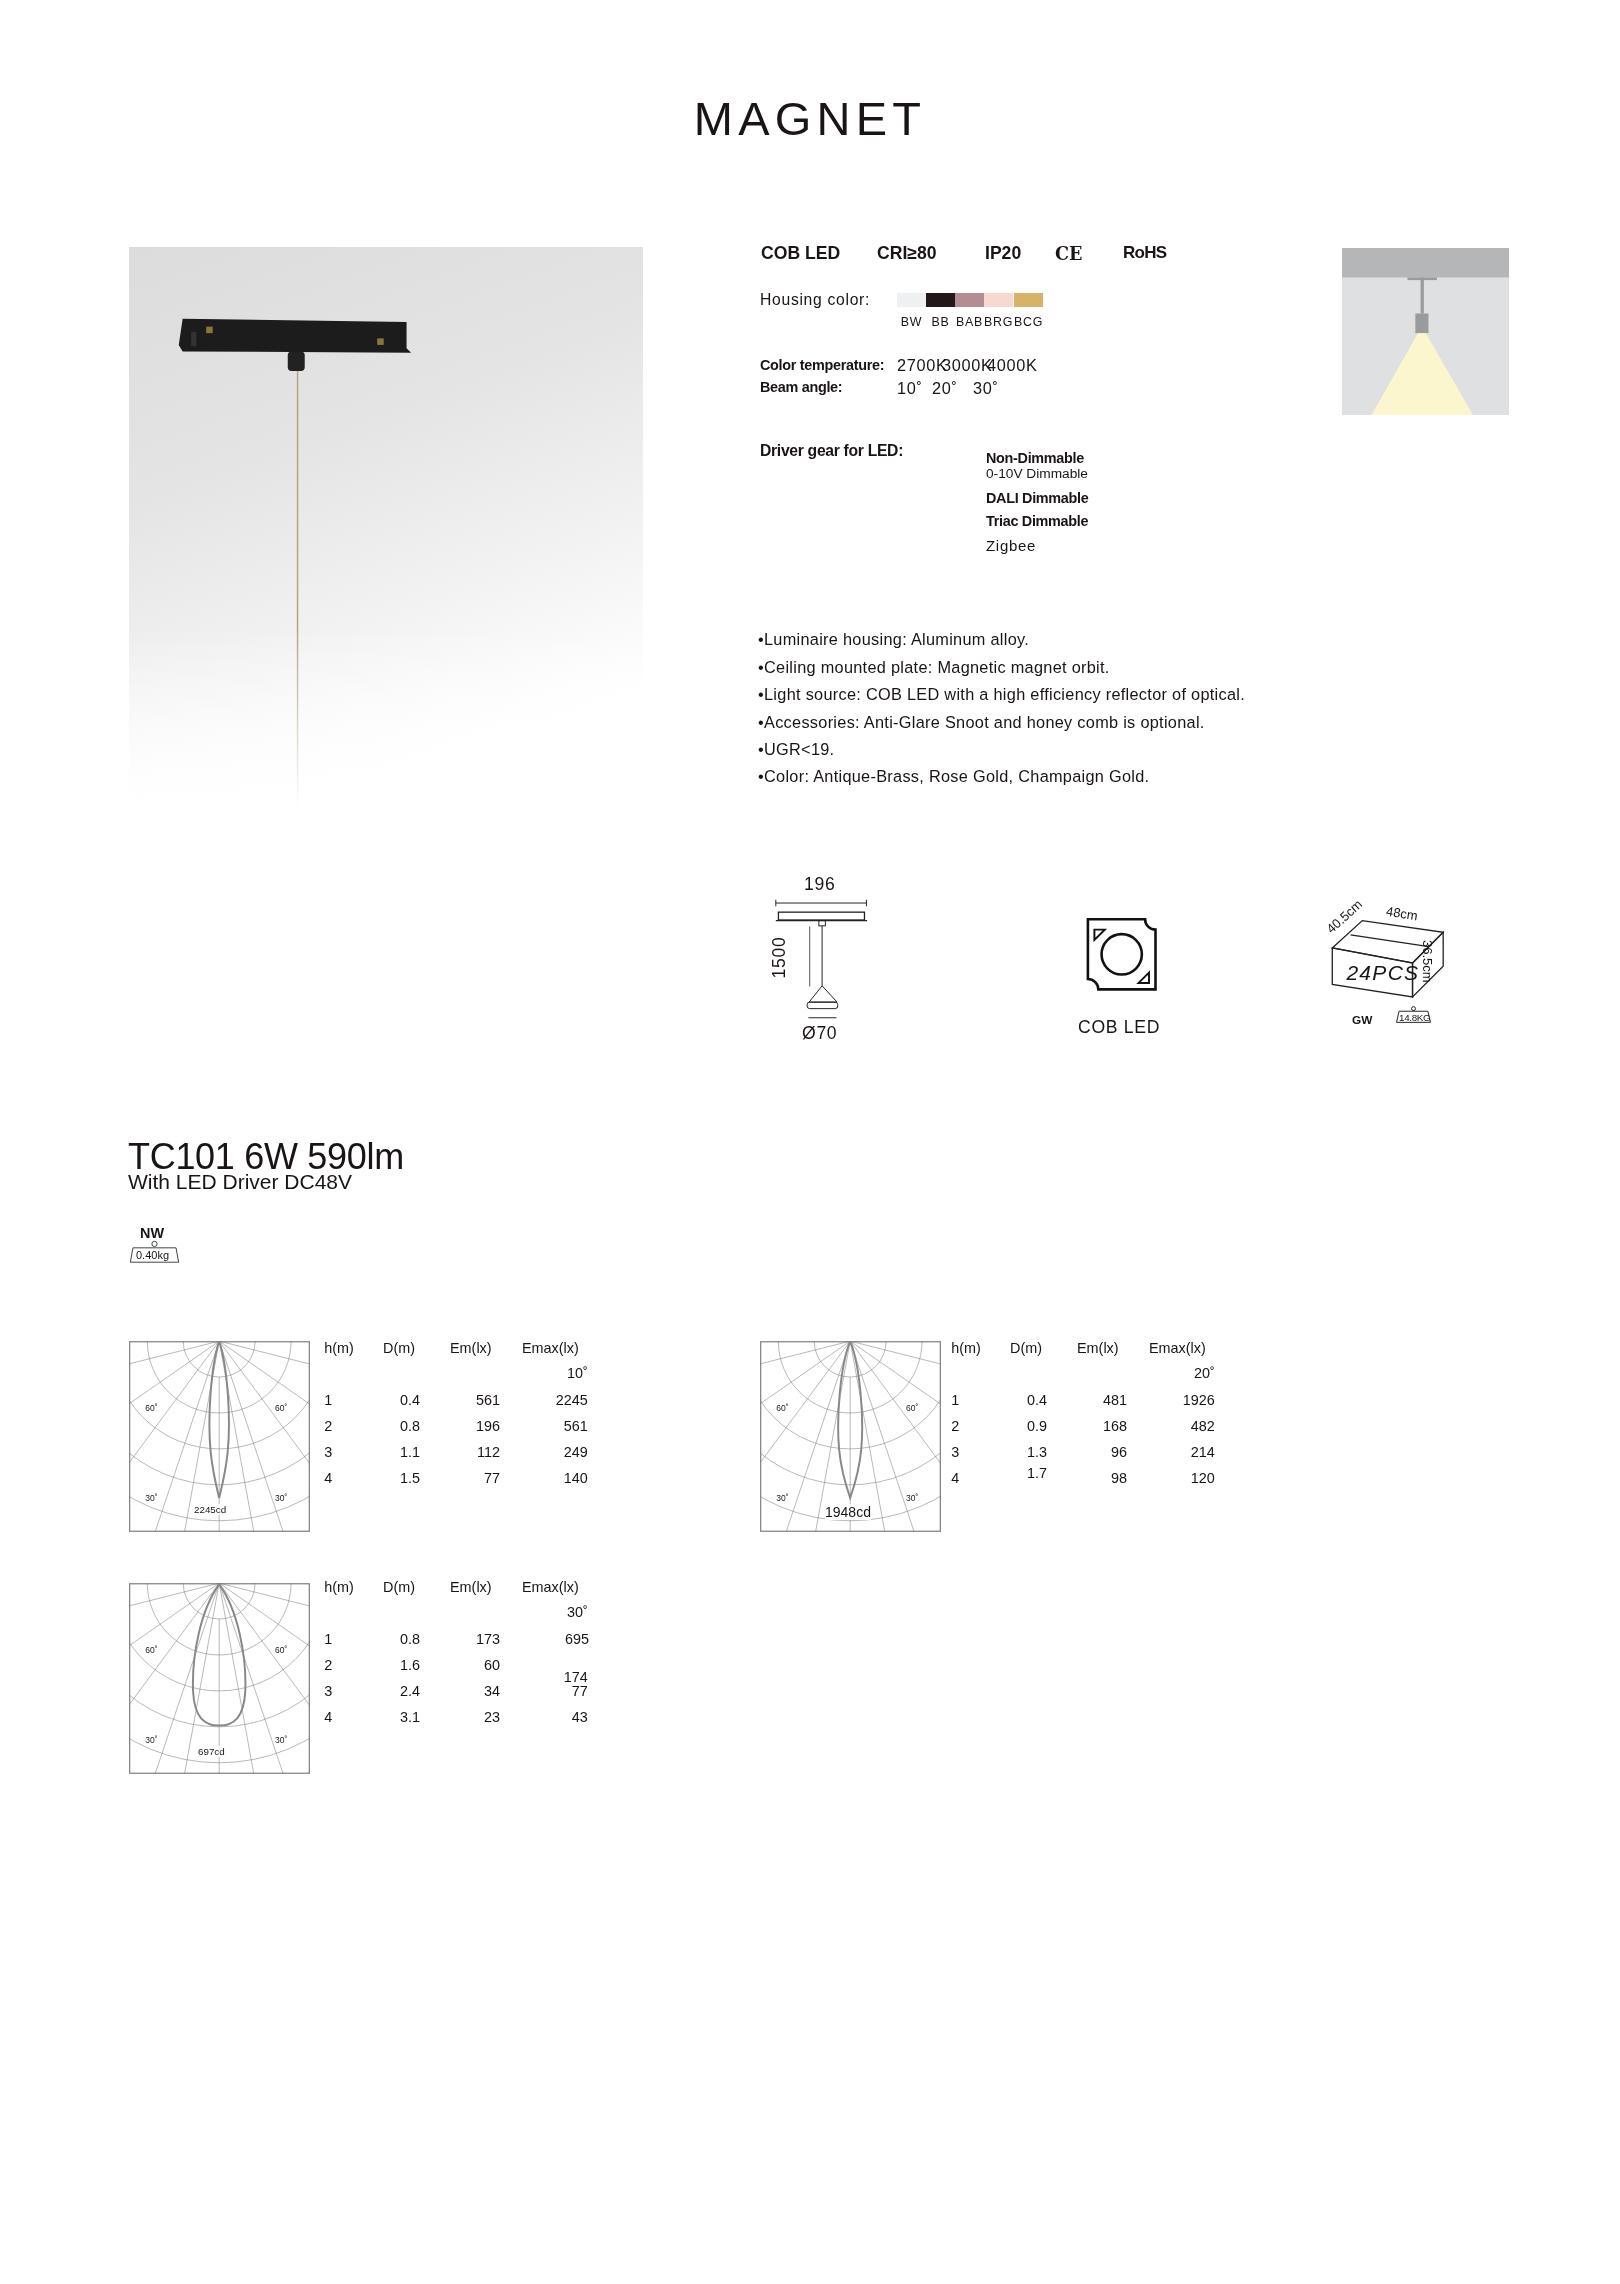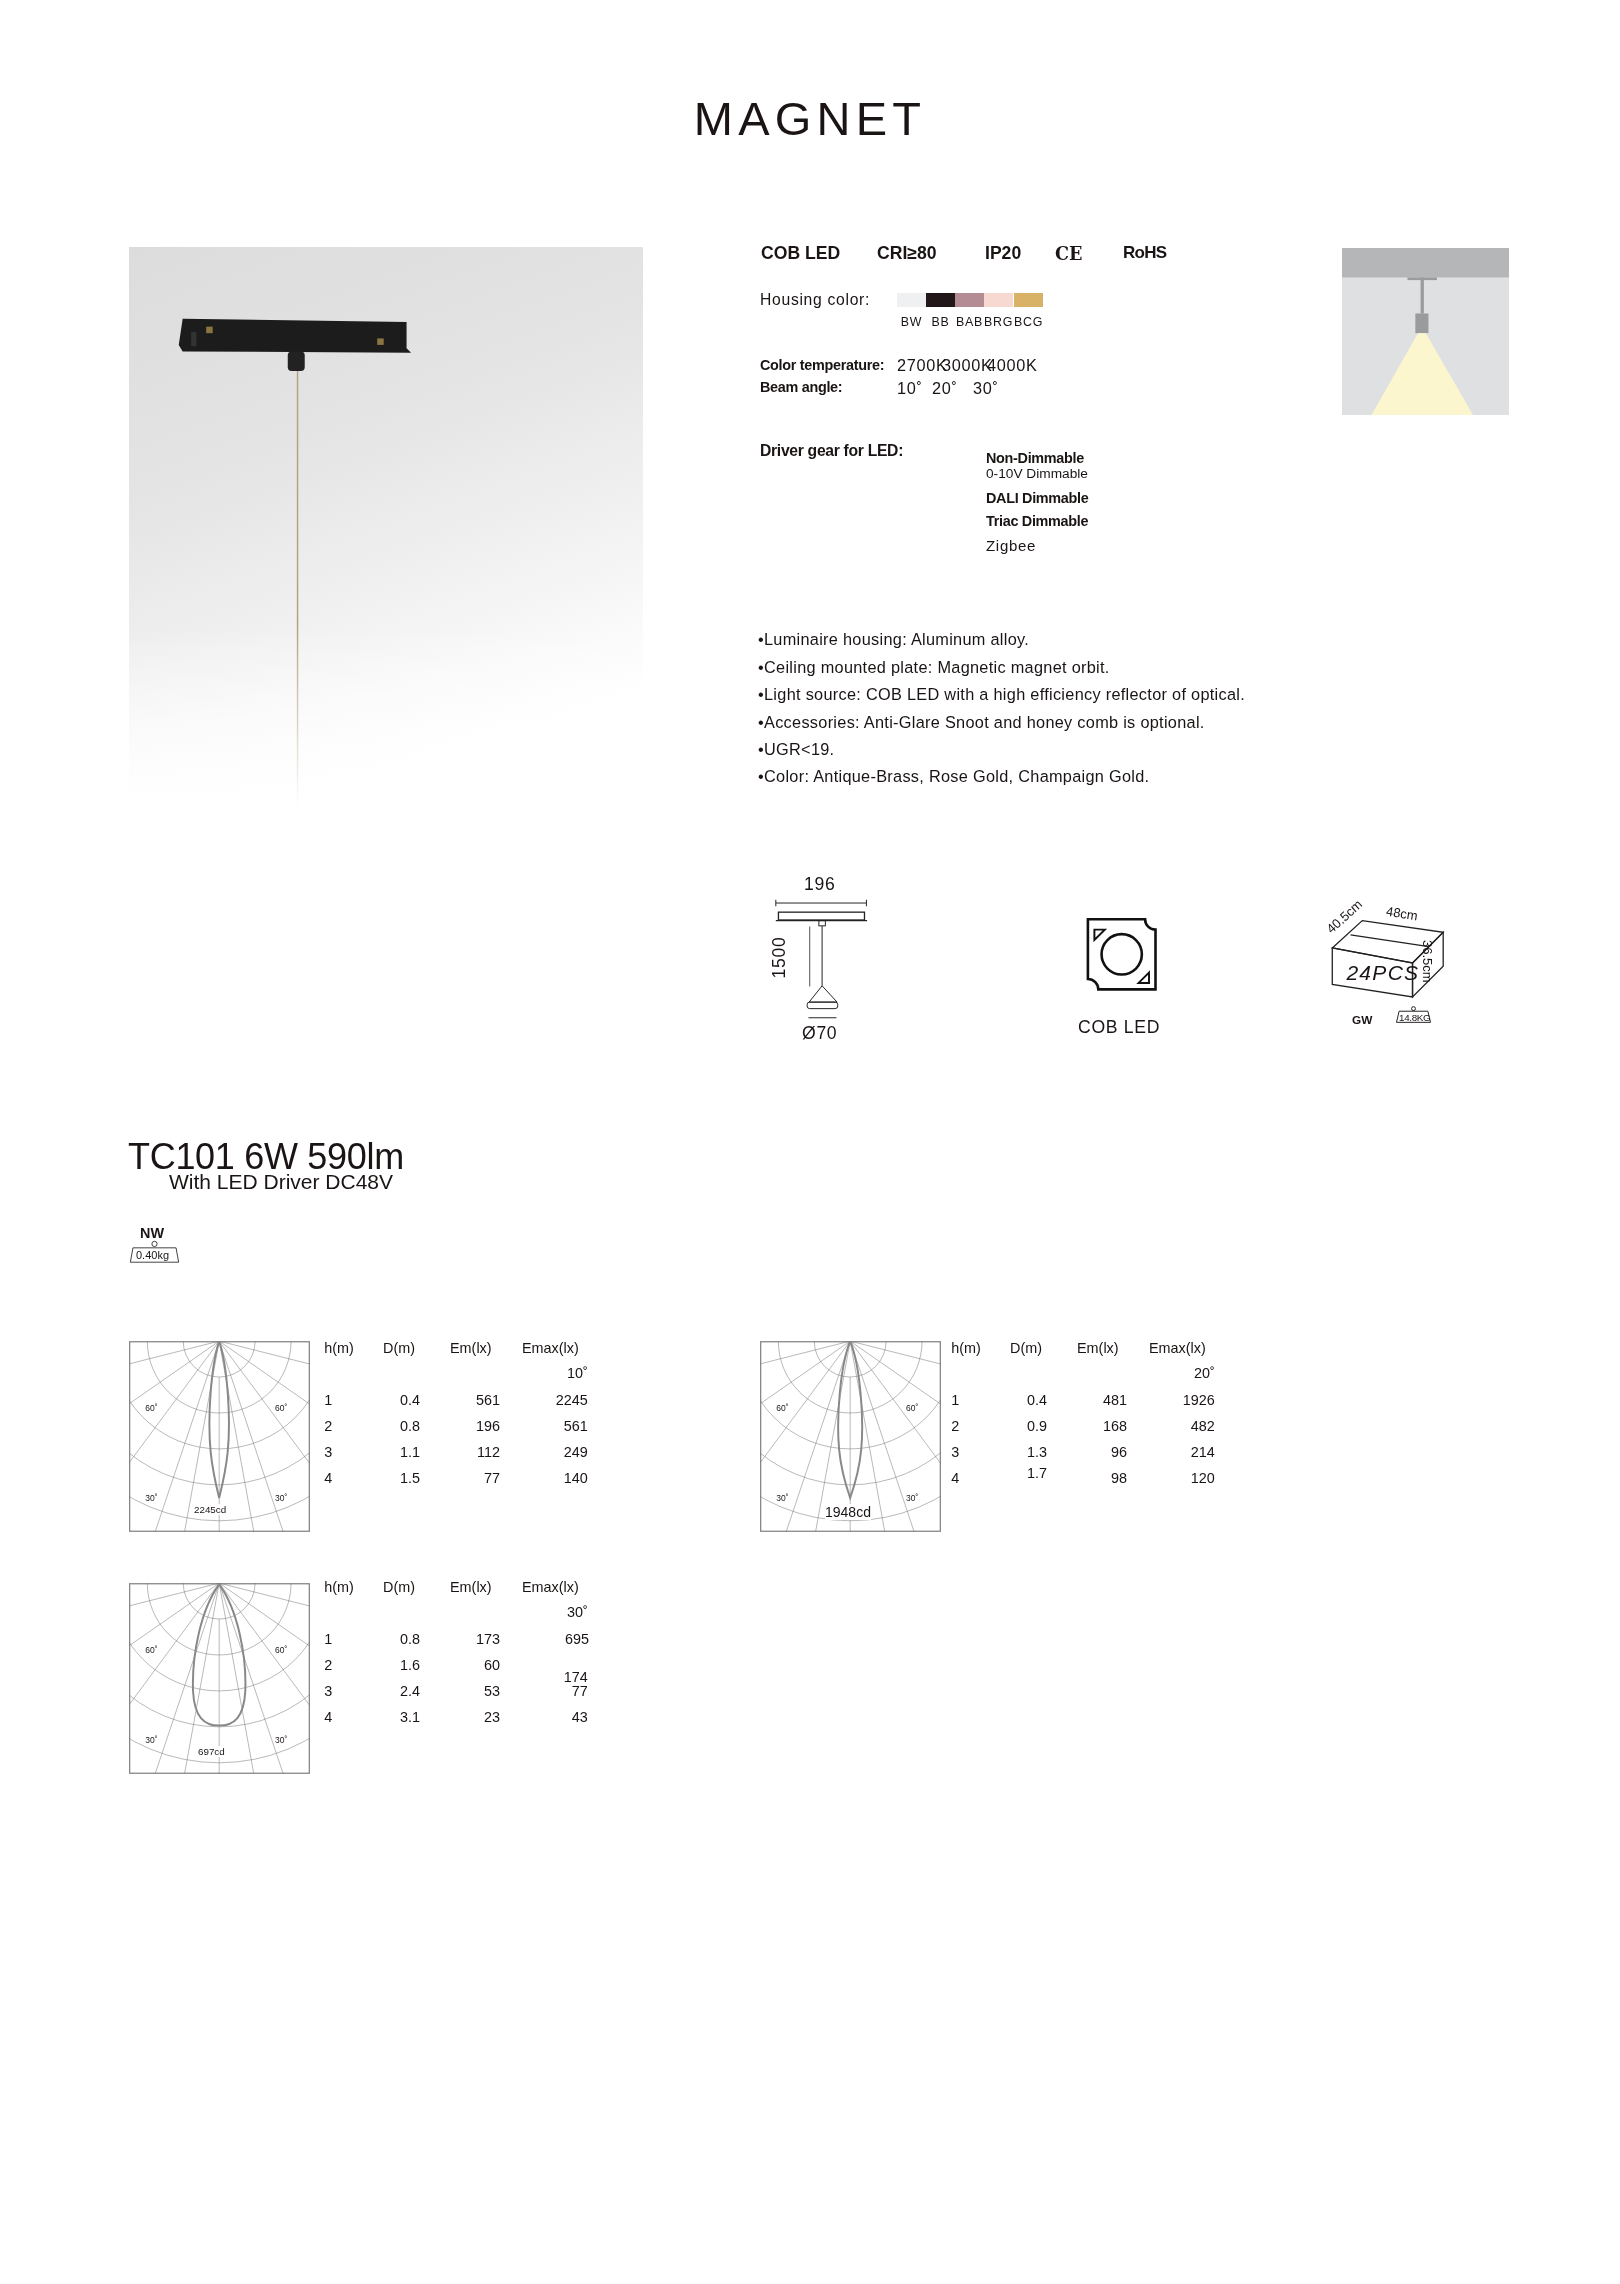--- a/index.html
+++ b/index.html
@@ -23,21 +23,21 @@
   .driver { left:986px; font-size:14.4px; }
   .driver.b { font-weight:700; letter-spacing:-0.3px; }
   .bullet { left:758px; font-size:16.3px; letter-spacing:0.3px; }
 
   
   .thumb { left:1342px; top:248px; width:167px; height:167px; background:#dfe0e2; overflow:hidden; }
 
   .dimtxt { font-size:17.6px; letter-spacing:0.7px; }
 
   .model { left:128px; top:1136px; font-size:36px; letter-spacing:-0.3px; }
-  .model-sub { left:128px; top:1170px; font-size:21px;margin-left:41px; }
+  .model-sub { left:128px; top:1170px; font-size:21px; }
 
   .tbl { font-size:14.4px; }
   .tbl .c { position:absolute; }
   .r { text-align:right; }
 </style>
 </head>
 <body>
 
 <div class="abs title">MAGNET</div>
 
@@ -331,20 +331,20 @@
   <div class="c" style="left:1.3px; top:52px;">1</div>
   <div class="c r" style="right:171px; top:52px;">0.8</div>
   <div class="c r" style="right:91px; top:52px;">173</div>
   <div class="c r" style="right:2px; top:52px;">695</div>
   <div class="c" style="left:1.3px; top:78px;">2</div>
   <div class="c r" style="right:171px; top:78px;">1.6</div>
   <div class="c r" style="right:91px; top:78px;">60</div>
   <div class="c r" style="right:3.3px; top:90px;">174</div>
   <div class="c" style="left:1.3px; top:104px;">3</div>
   <div class="c r" style="right:171px; top:104px;">2.4</div>
-  <div class="c r" style="right:91px; top:104px;">53</div>
+  <div class="c r" style="right:91px; top:104px;">34</div>
   <div class="c r" style="right:3.3px; top:104px;">77</div>
   <div class="c" style="left:1.3px; top:130px;">4</div>
   <div class="c r" style="right:171px; top:130px;">3.1</div>
   <div class="c r" style="right:91px; top:130px;">23</div>
   <div class="c r" style="right:3.3px; top:130px;">43</div>
 </div>
 
 
 </body></html>

